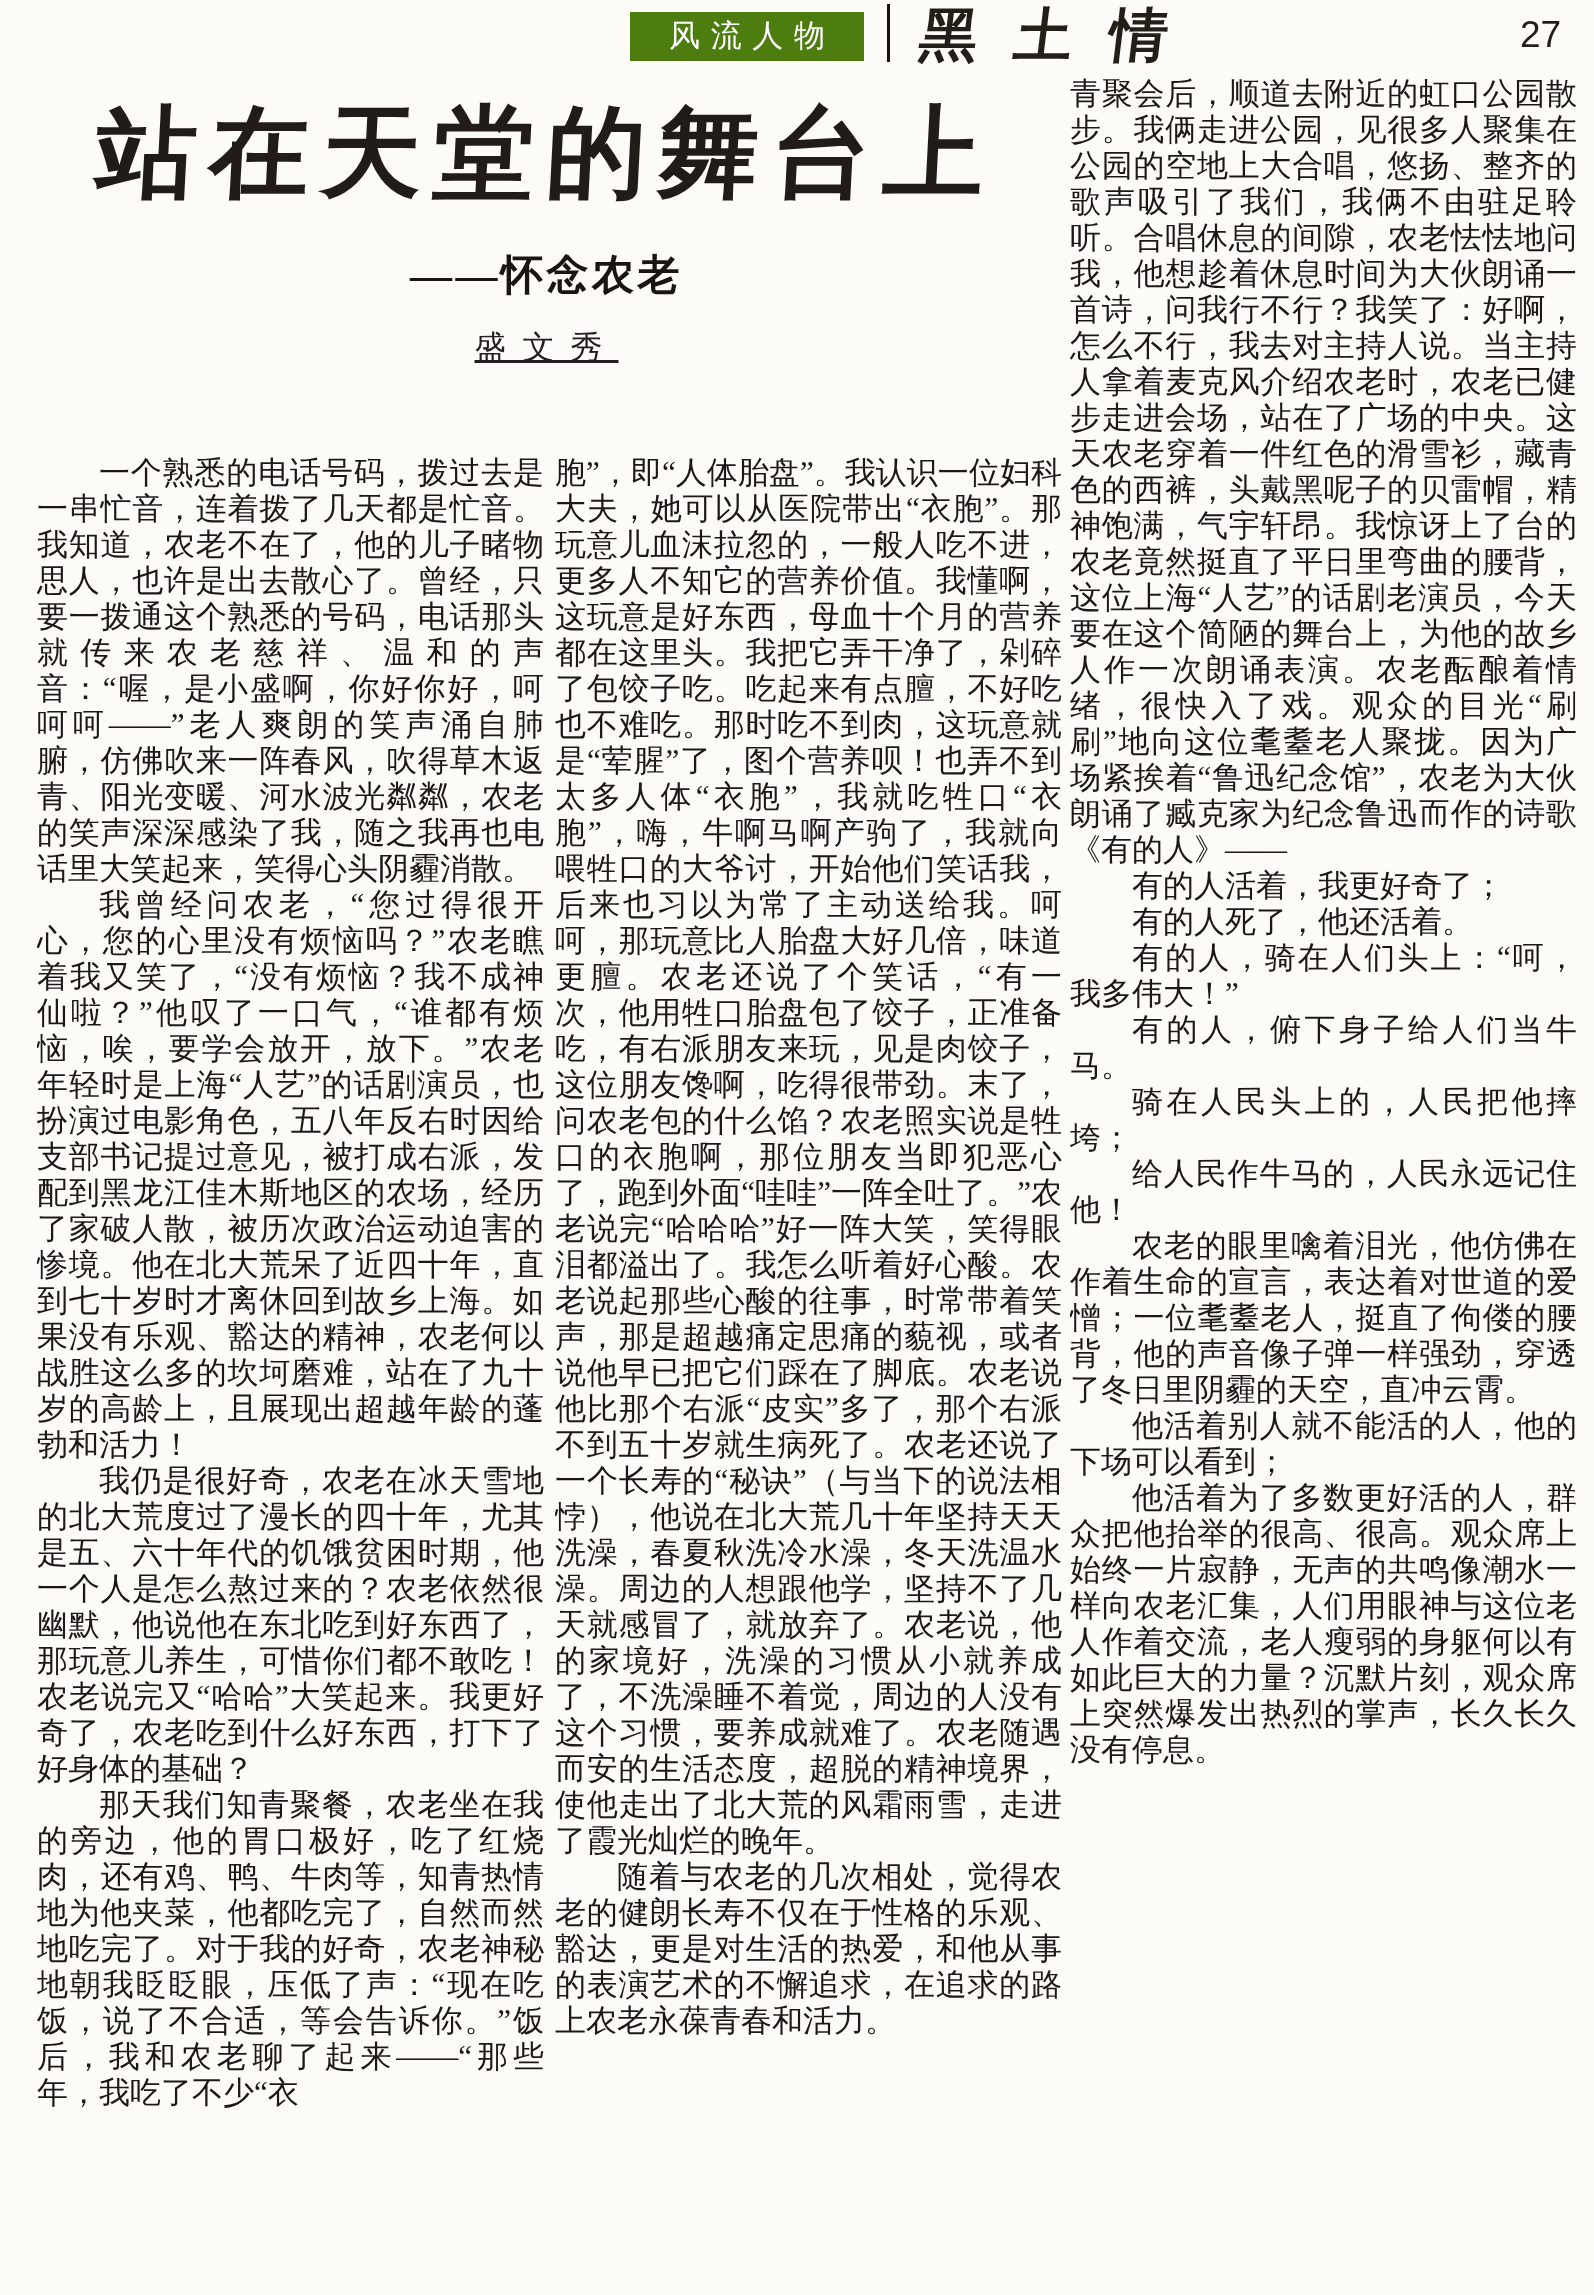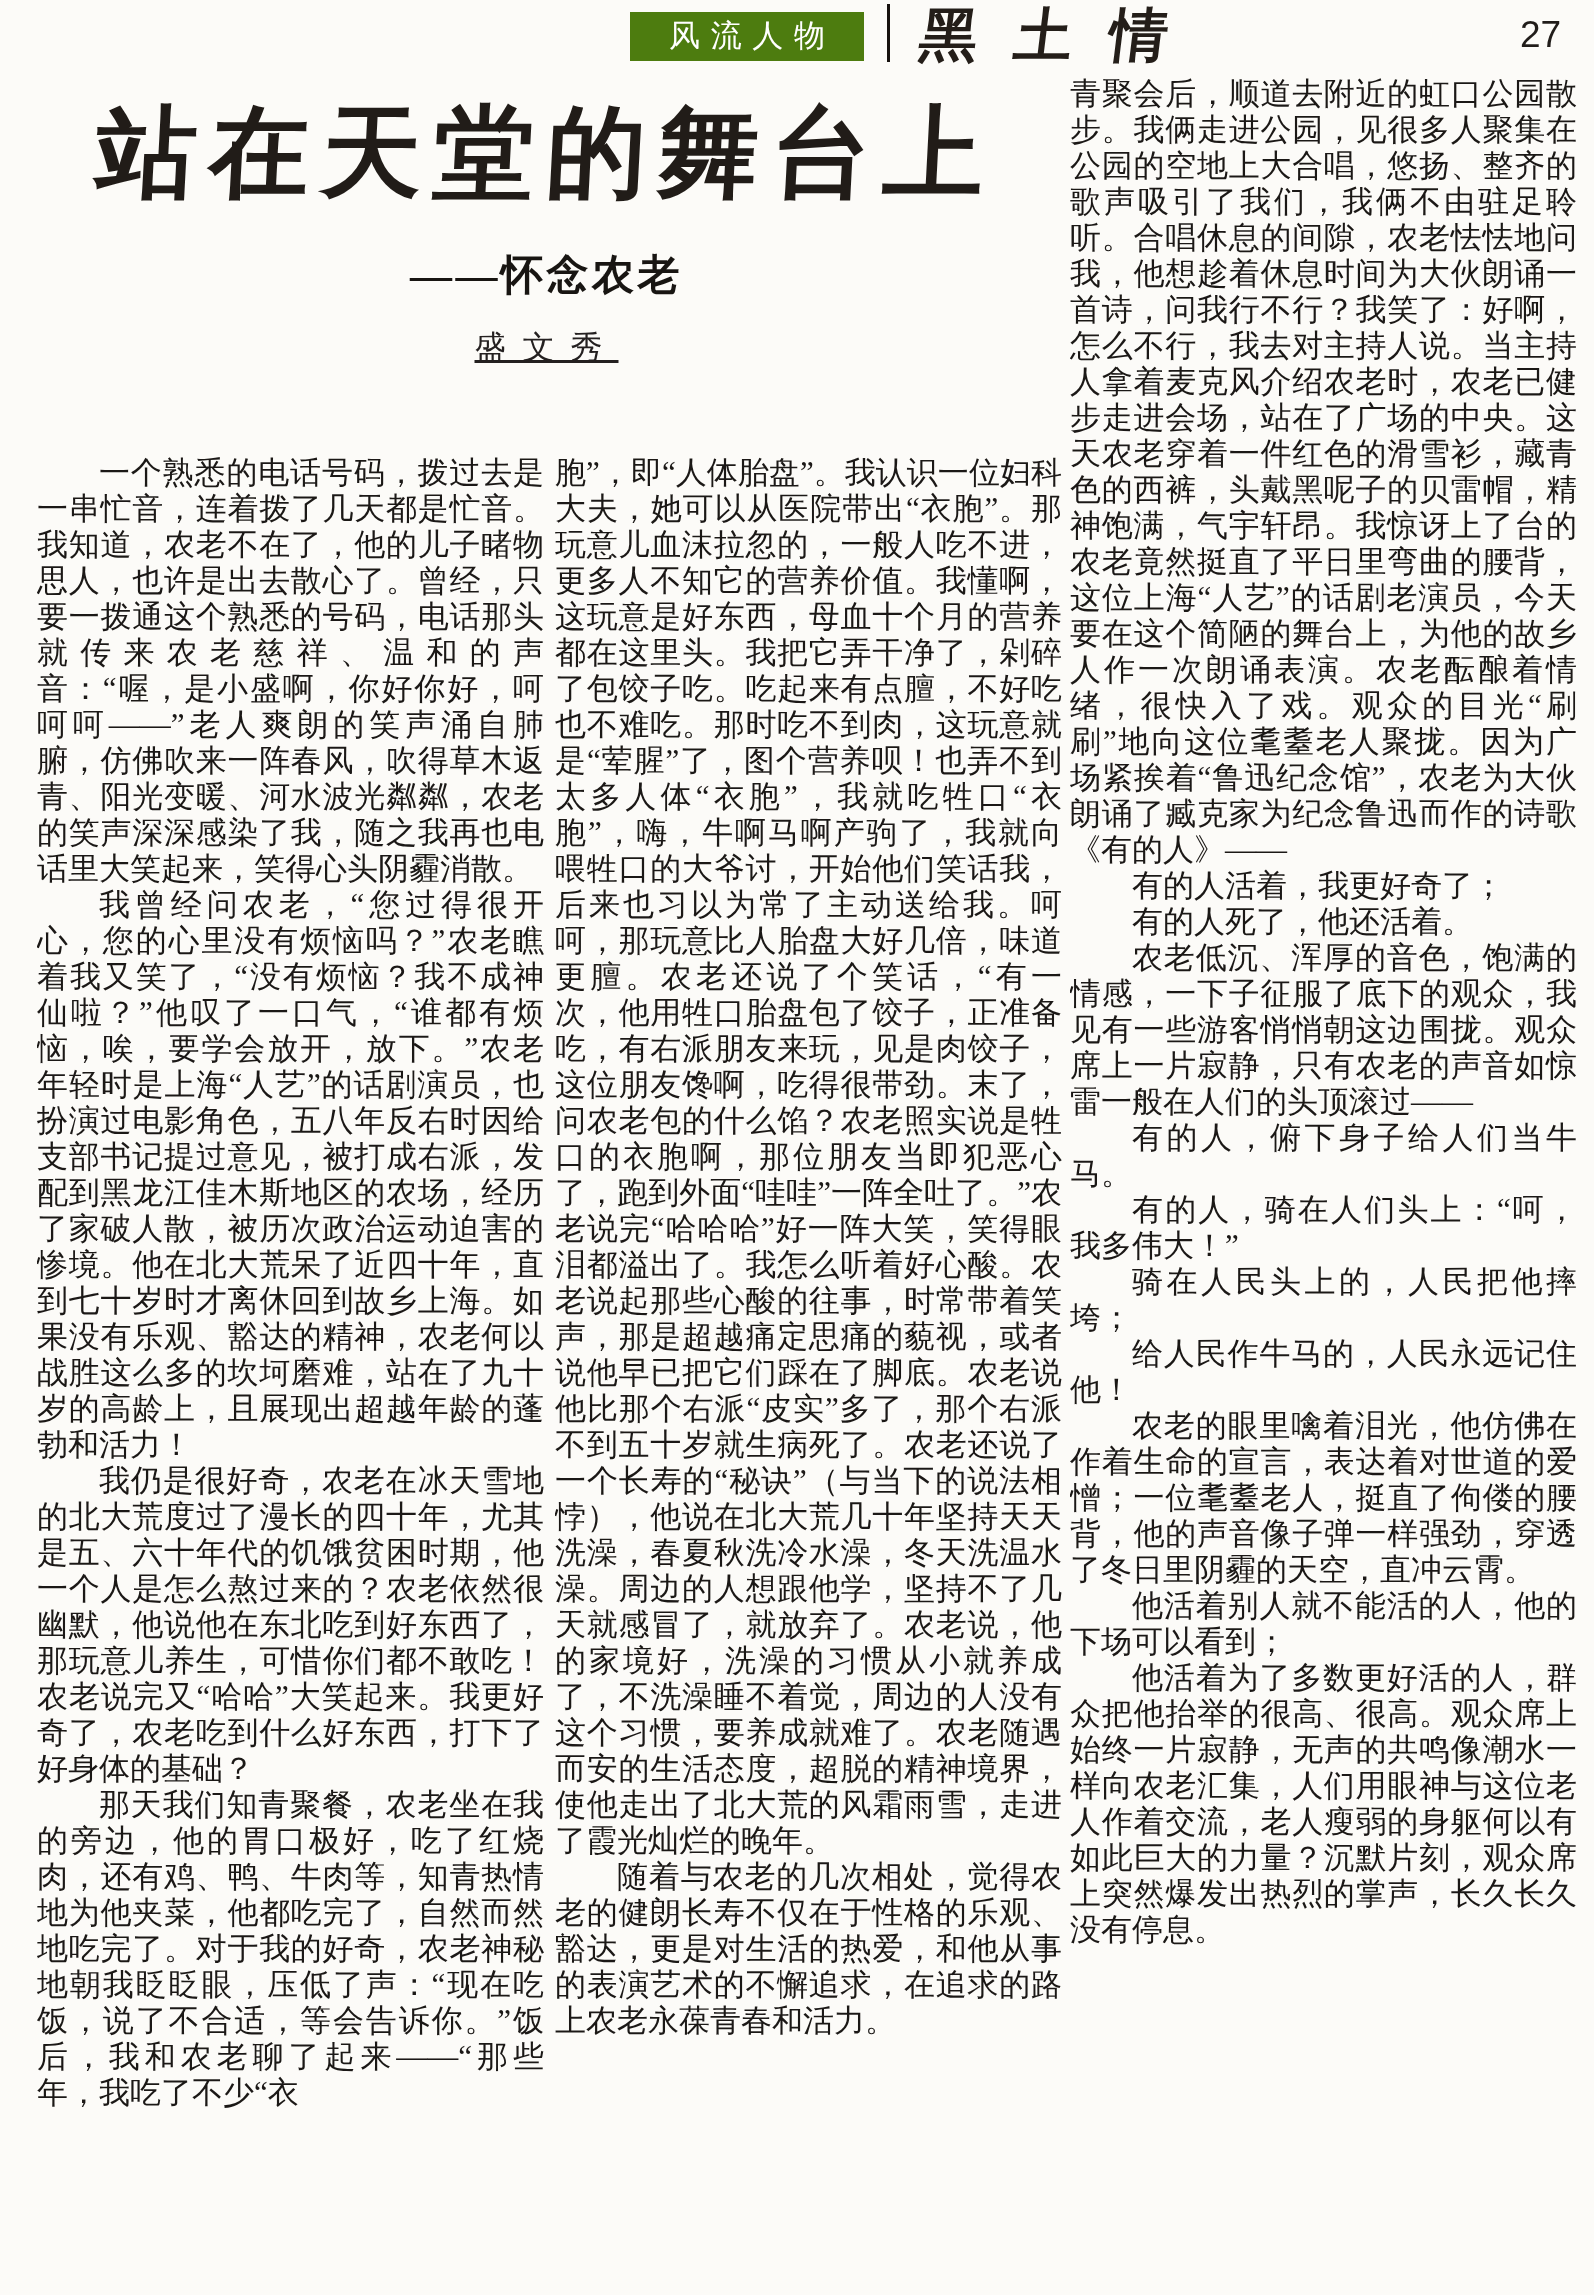--- a/index.html
+++ b/index.html
@@ -139,23 +139,22 @@
   <div class="col" id="col2">
     <p class="no-indent">胞”，即“人体胎盘”。我认识一位妇科大夫，她可以从医院带出“衣胞”。那玩意儿血沫拉忽的，一般人吃不进，更多人不知它的营养价值。我懂啊，这玩意是好东西，母血十个月的营养都在这里头。我把它弄干净了，剁碎了包饺子吃。吃起来有点膻，不好吃也不难吃。那时吃不到肉，这玩意就是“荤腥”了，图个营养呗！也弄不到太多人体“衣胞”，我就吃牲口“衣胞”，嗨，牛啊马啊产驹了，我就向喂牲口的大爷讨，开始他们笑话我，后来也习以为常了主动送给我。呵呵，那玩意比人胎盘大好几倍，味道更膻。农老还说了个笑话，“有一次，他用牲口胎盘包了饺子，正准备吃，有右派朋友来玩，见是肉饺子，这位朋友馋啊，吃得很带劲。末了，问农老包的什么馅？农老照实说是牲口的衣胞啊，那位朋友当即犯恶心了，跑到外面“哇哇”一阵全吐了。”农老说完“哈哈哈”好一阵大笑，笑得眼泪都溢出了。我怎么听着好心酸。农老说起那些心酸的往事，时常带着笑声，那是超越痛定思痛的藐视，或者说他早已把它们踩在了脚底。农老说他比那个右派“皮实”多了，那个右派不到五十岁就生病死了。农老还说了一个长寿的“秘诀”（与当下的说法相悖），他说在北大荒几十年坚持天天洗澡，春夏秋洗冷水澡，冬天洗温水澡。周边的人想跟他学，坚持不了几天就感冒了，就放弃了。农老说，他的家境好，洗澡的习惯从小就养成了，不洗澡睡不着觉，周边的人没有这个习惯，要养成就难了。农老随遇而安的生活态度，超脱的精神境界，使他走出了北大荒的风霜雨雪，走进了霞光灿烂的晚年。</p>
     <p>随着与农老的几次相处，觉得农老的健朗长寿不仅在于性格的乐观、豁达，更是对生活的热爱，和他从事的表演艺术的不懈追求，在追求的路上农老永葆青春和活力。</p>
 
   </div>
 
   <div class="col" id="col3">
     <p class="no-indent">青聚会后，顺道去附近的虹口公园散步。我俩走进公园，见很多人聚集在公园的空地上大合唱，悠扬、整齐的歌声吸引了我们，我俩不由驻足聆听。合唱休息的间隙，农老怯怯地问我，他想趁着休息时间为大伙朗诵一首诗，问我行不行？我笑了：好啊，怎么不行，我去对主持人说。当主持人拿着麦克风介绍农老时，农老已健步走进会场，站在了广场的中央。这天农老穿着一件红色的滑雪衫，藏青色的西裤，头戴黑呢子的贝雷帽，精神饱满，气宇轩昂。我惊讶上了台的农老竟然挺直了平日里弯曲的腰背，这位上海“人艺”的话剧老演员，今天要在这个简陋的舞台上，为他的故乡人作一次朗诵表演。农老酝酿着情绪，很快入了戏。观众的目光“刷刷”地向这位耄耋老人聚拢。因为广场紧挨着“鲁迅纪念馆”，农老为大伙朗诵了臧克家为纪念鲁迅而作的诗歌《有的人》——</p>
     <p>有的人活着，我更好奇了；</p>
     <p>有的人死了，他还活着。</p>
-    <p>农老低沉、浑厚的音色，饱满的情感，一下子征服了底下的观众，我见有一些游客悄悄朝这边围拢。观众席上一片寂静，只有农老的声音如惊雷一般在人们的头顶滚过——</p>
+    <p>有的人，骑在人们头上：“呵，我多伟大！”</p>
     <p>有的人，俯下身子给人们当牛马。</p>
-    <p>有的人，骑在人们头上：“呵，我多伟大！”</p>
     <p>骑在人民头上的，人民把他摔垮；</p>
     <p>给人民作牛马的，人民永远记住他！</p>
     <p>农老的眼里噙着泪光，他仿佛在作着生命的宣言，表达着对世道的爱憎；一位耄耋老人，挺直了佝偻的腰背，他的声音像子弹一样强劲，穿透了冬日里阴霾的天空，直冲云霄。</p>
     <p>他活着别人就不能活的人，他的下场可以看到；</p>
     <p>他活着为了多数更好活的人，群众把他抬举的很高、很高。观众席上始终一片寂静，无声的共鸣像潮水一样向农老汇集，人们用眼神与这位老人作着交流，老人瘦弱的身躯何以有如此巨大的力量？沉默片刻，观众席上突然爆发出热烈的掌声，长久长久没有停息。</p>
 
   </div>
 
 </div>
 

